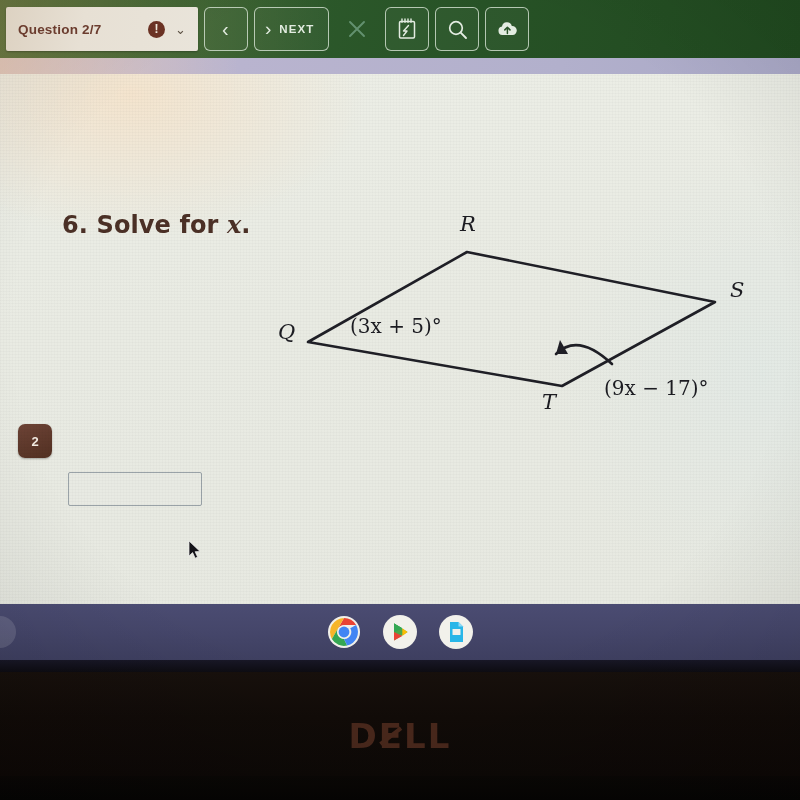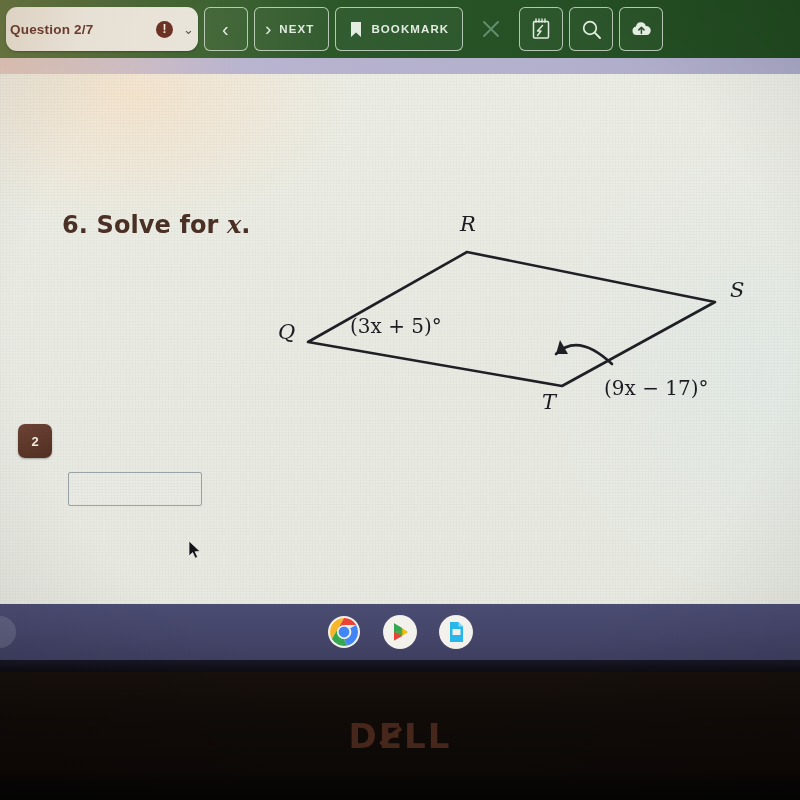--- a/index.html
+++ b/index.html
@@ -50,24 +50,24 @@
     background: linear-gradient(90deg, rgba(255,200,120,0.30), rgba(255,190,120,0.10) 55%, rgba(255,255,255,0) 100%);
     pointer-events: none;
   }
 
   
   .question-pill {
     position: relative;
     height: 44px;
     min-width: 192px;
     background: linear-gradient(100deg, #ddd2c2 0%, #e7e0d4 40%, #e9e4da 100%);
-    border-radius: 11px;
+    border-radius: 2px;
     display: flex;
     align-items: center;
-    padding: 0 4px;
+    padding: 0 12px;
     gap: 10px;
     box-shadow: 0 1px 2px rgba(0,0,0,0.25);
     z-index: 2;
   }
   .question-label {
     color: #6b3c2e;
     font-size: 13.5px;
     font-weight: bold;
     letter-spacing: .2px;
     white-space: nowrap;
@@ -308,26 +308,20 @@
 
       <div class="tb-btn nav">
         <span>‹</span>
       </div>
 
       <div class="tb-btn next">
         <span style="font-size:19px;font-weight:normal;letter-spacing:0">›</span>
         <span>NEXT</span>
       </div>
 
-      <div class="tb-btn">
-        <svg class="tb-ico" width="14" height="17" viewBox="0 0 14 17">
-          <path d="M2 1 H12 V16 L7 11.5 L2 16 Z" fill="#e3ece1"></path>
-        </svg>
-        <span>BOOKMARK</span>
-      </div>
 
 
       <div class="tb-btn icon-only ghost">
         <svg class="tb-ico" width="20" height="20" viewBox="0 0 20 20">
           <path d="M3 3 L17 17 M17 3 L3 17" stroke="#a8d8c6" stroke-width="1.9" stroke-linecap="round"></path>
         </svg>
       </div>
 
       <div class="tb-btn icon-only">
         <svg class="tb-ico" width="20" height="22" viewBox="0 0 20 22">

